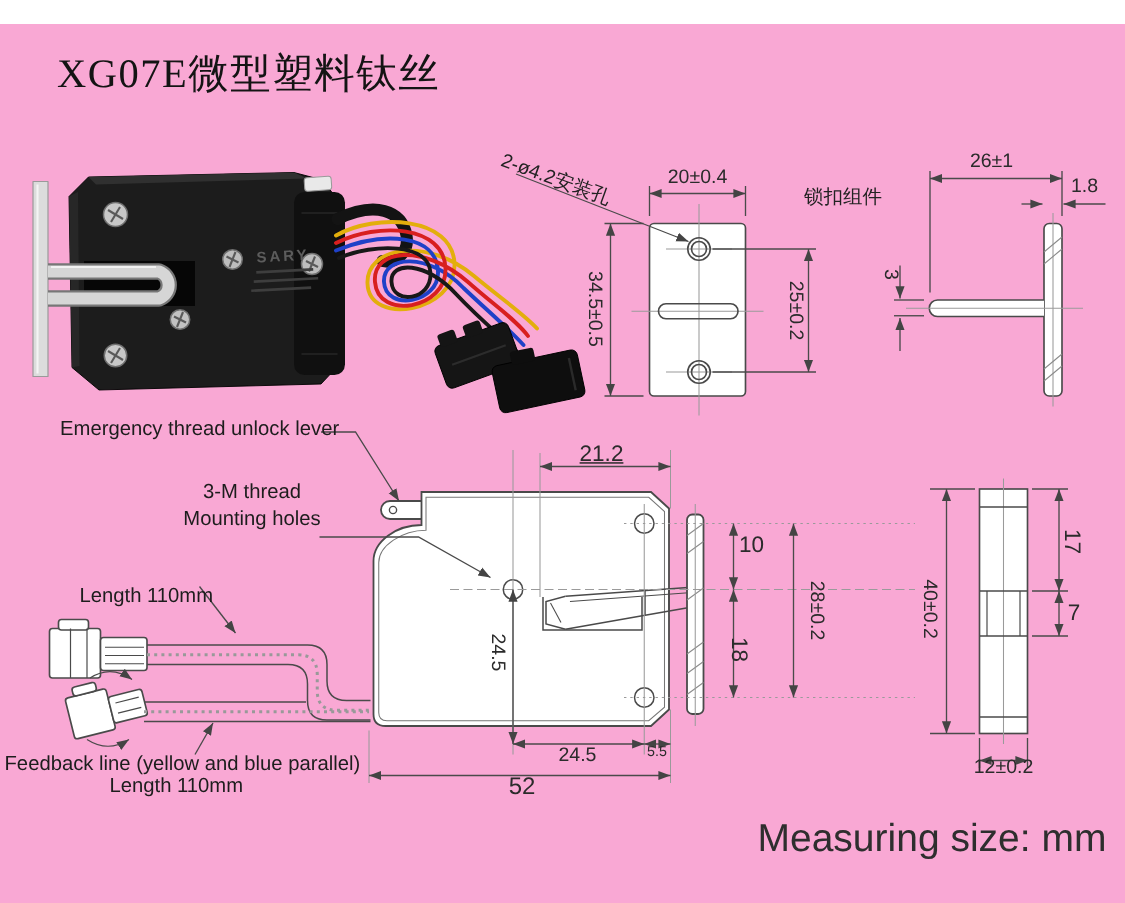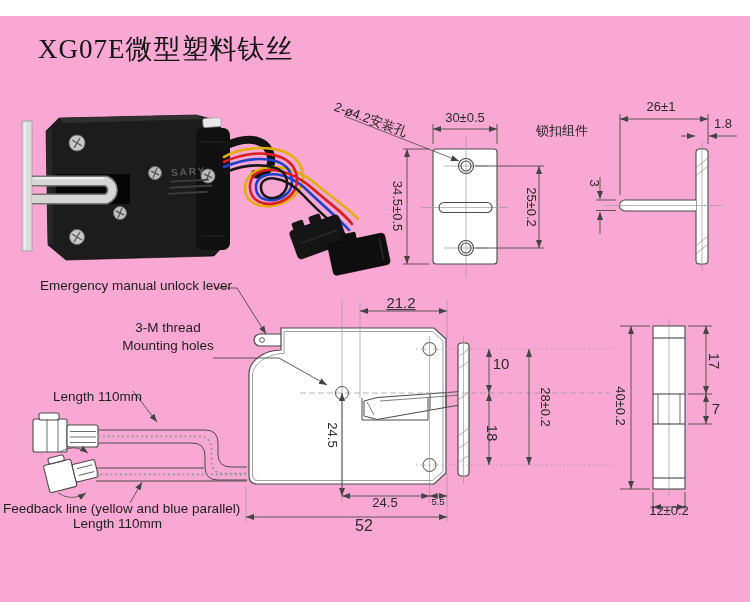--- a/index.html
+++ b/index.html
@@ -280,44 +280,45 @@
     <path d="M133,375 L157,406" marker-end="url(#ar)"></path>
     <path d="M130,487 L142,466" marker-end="url(#ar)"></path>
   </g>
 </svg>
 
 <div class="t title" style="left:38px;top:19px;">XG07E微型塑料钛丝</div>
 
 <div class="t brand" style="left:171px;top:151px;">SARY</div>
 
 <div class="t note-rot" style="left:337px;top:84px;">2-ø4.2安装孔</div>
-<div class="t c" style="left:465px;top:102px;">30±0.5</div>
+<div class="t c" style="left:465px;top:102px;">20±0.4</div>
 <div class="t rot" style="left:397px;top:190px;">34.5±0.5</div>
 <div class="t rot" style="left:531px;top:191px;">25±0.2</div>
 
 <div class="t c cjk" style="left:562px;top:115px;">锁扣组件</div>
 <div class="t c" style="left:661px;top:91px;">26±1</div>
 <div class="t c" style="left:723px;top:108px;">1.8</div>
 <div class="t rot" style="left:594px;top:167px;">3</div>
 
-<div class="t label" style="left:40px;top:263px;">Emergency manual unlock lever</div>
+<div class="t label" style="left:40px;top:263px;">Emergency thread unlock lever</div>
 <div class="t c label" style="left:168px;top:312px;">3-M thread</div>
 <div class="t c label" style="left:168px;top:330px;">Mounting holes</div>
 <div class="t label" style="left:53px;top:374px;">Length 110mm</div>
 <div class="t label" style="left:3px;top:486px;">Feedback line (yellow and blue parallel)</div>
 <div class="t label" style="left:73px;top:501px;">Length 110mm</div>
 
 <div class="t c s15" style="left:401px;top:287px;text-decoration:underline;">21.2</div>
 <div class="t c s15" style="left:501px;top:348px;">10</div>
 <div class="t rot s15" style="left:492px;top:417px;">18</div>
 <div class="t rot" style="left:545px;top:391px;">28±0.2</div>
 <div class="t rot" style="left:332px;top:419px;">24.5</div>
 <div class="t c" style="left:385px;top:487px;">24.5</div>
 <div class="t c small" style="left:438px;top:486px;">5.5</div>
-<div class="t c s16" style="left:364px;top:510px;">52</div>
+<div class="t c s16" style="left:348px;top:510px;">52</div>
 
 <div class="t rot" style="left:620px;top:390px;">40±0.2</div>
 <div class="t rot s15" style="left:714px;top:345px;">17</div>
 <div class="t c s15" style="left:716px;top:393px;">7</div>
 <div class="t c" style="left:669px;top:495px;">12±0.2</div>
 
+<div class="t measure" style="left:505px;top:529px;">Measuring size: mm</div>
 
 </div>
 
 </body></html>

